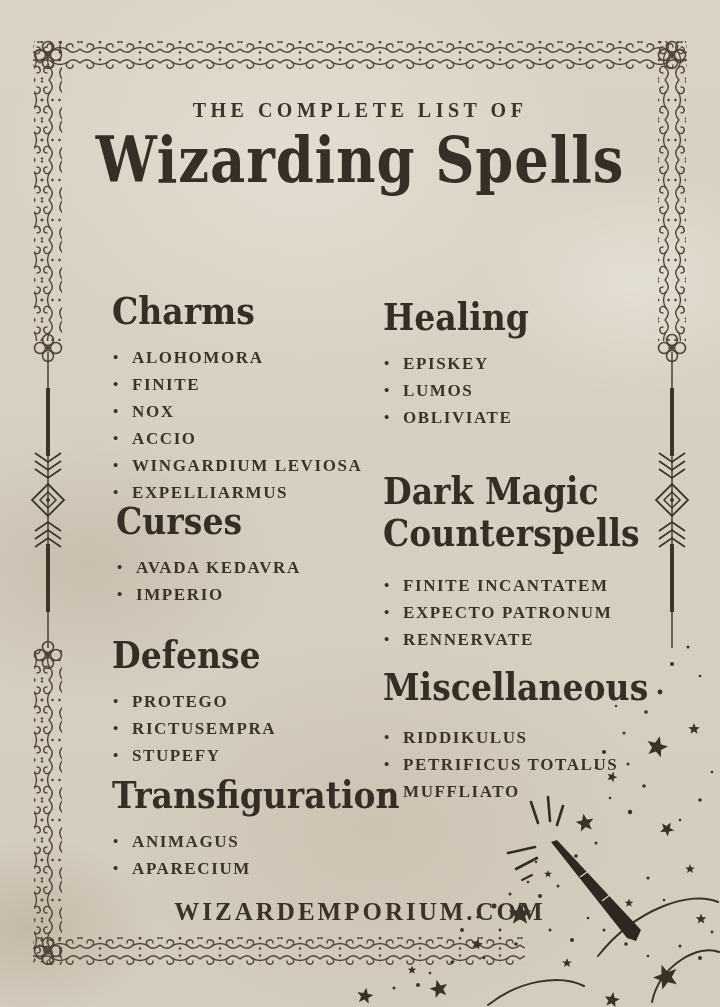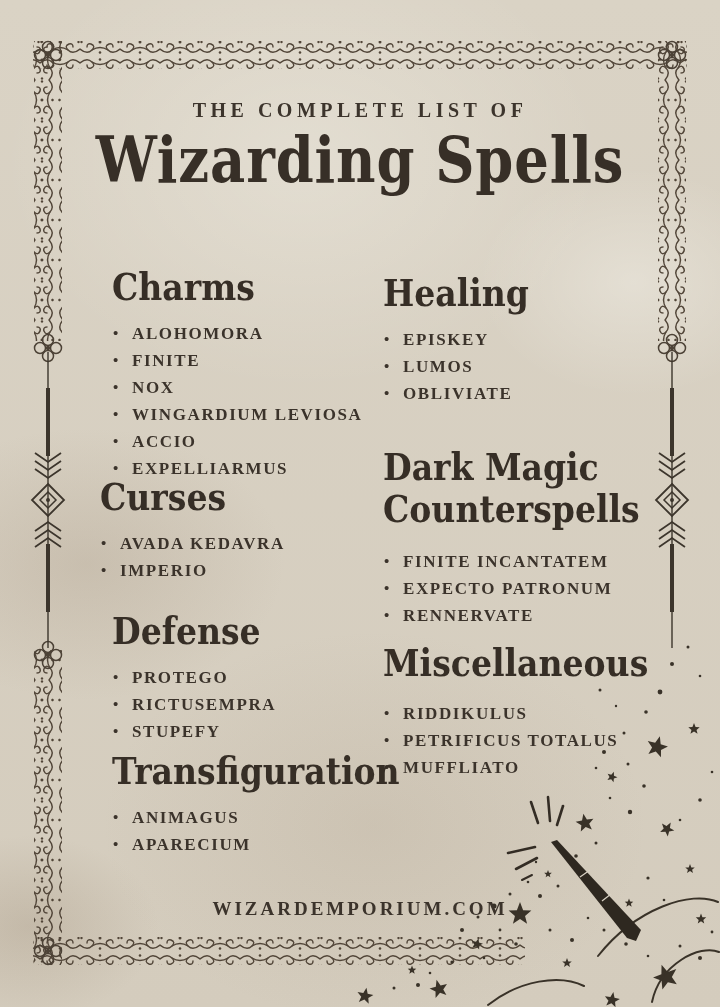--- a/index.html
+++ b/index.html
@@ -16,45 +16,45 @@
   }
   .deco{position:absolute;left:0;top:0;pointer-events:none;}
   .head{position:absolute;left:0;right:0;top:99px;text-align:center;}
   .eyebrow{
     font-size:20px;font-weight:bold;letter-spacing:4.5px;color:#3c342c;margin-bottom:4px;
   }
   .title{
     margin:0;font-family:"DejaVu Serif",serif;font-weight:bold;font-size:64px;line-height:1.05;
     color:#372f27;transform:scaleX(.85);transform-origin:50% 50%;letter-spacing:1px;
   }
-  .sec{position:absolute;}
+  .sec{position:absolute;margin-top:24px;}
   .sec h2{
     margin:0 0 12px 0;font-family:"DejaVu Serif",serif;font-weight:bold;font-size:38px;
     line-height:1.1;color:#362e26;transform:scaleX(.87);transform-origin:0 50%;white-space:nowrap;
   }
   .sec-dark h2{white-space:normal;width:345px;margin-bottom:18px;}
   .sec-misc h2{margin-bottom:16px;}
   .spell-list{list-style:none;margin:0;padding:0;}
   .spell-list li{
     position:relative;padding-left:20px;font-weight:bold;font-size:17px;line-height:27px;
     letter-spacing:1.6px;color:#3b332b;white-space:nowrap;
   }
   .spell-list li::before{
     content:"\2022";position:absolute;left:1px;top:0;font-size:15px;color:#3b332b;
   }
   .sec-charms{left:112px;top:266px;}
   .sec-healing{left:383px;top:272px;}
-  .sec-curses{left:100px;top:476px;}
+  .sec-curses{left:116px;top:476px;}
   .sec-dark{left:383px;top:446px;}
   .sec-defense{left:112px;top:610px;}
   .sec-misc{left:383px;top:642px;}
   .sec-transfiguration{left:112px;top:750px;}
   .site{
     position:absolute;left:0;right:0;top:898px;text-align:center;
-    font-weight:bold;font-size:19px;letter-spacing:3px;color:#3b332b;
+    font-weight:bold;font-size:25px;letter-spacing:3px;color:#3b332b;
   }
 </style>
 </head>
 <body>
 
 <div class="poster">
 
   <svg class="deco" width="720" height="1007" viewBox="0 0 720 1007" aria-hidden="true">
     <defs>
       <pattern id="scrollH" width="40" height="28" patternUnits="userSpaceOnUse">
@@ -222,22 +222,22 @@
     <div class="eyebrow">THE COMPLETE LIST OF</div>
     <h1 class="title">Wizarding Spells</h1>
   </header>
 
   <section class="sec sec-charms">
     <h2>Charms</h2>
     <ul class="spell-list">
       <li>ALOHOMORA</li>
       <li>FINITE</li>
       <li>NOX</li>
+      <li>ACCIO</li>
       <li>WINGARDIUM LEVIOSA</li>
-      <li>ACCIO</li>
       <li>EXPELLIARMUS</li>
     </ul>
   </section>
 
   <section class="sec sec-healing">
     <h2>Healing</h2>
     <ul class="spell-list">
       <li>EPISKEY</li>
       <li>LUMOS</li>
       <li>OBLIVIATE</li>

